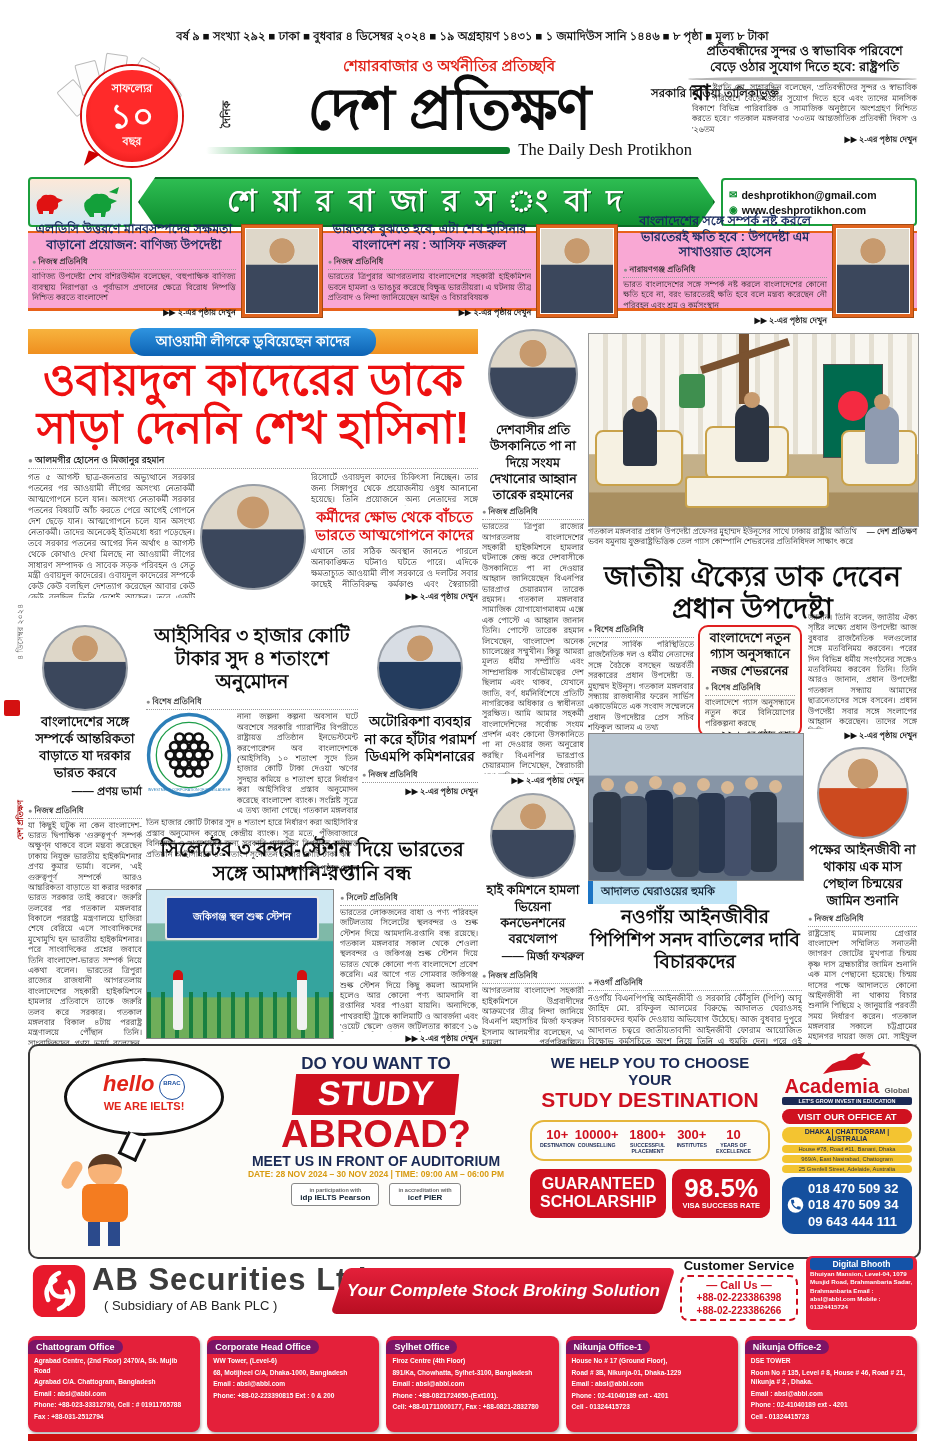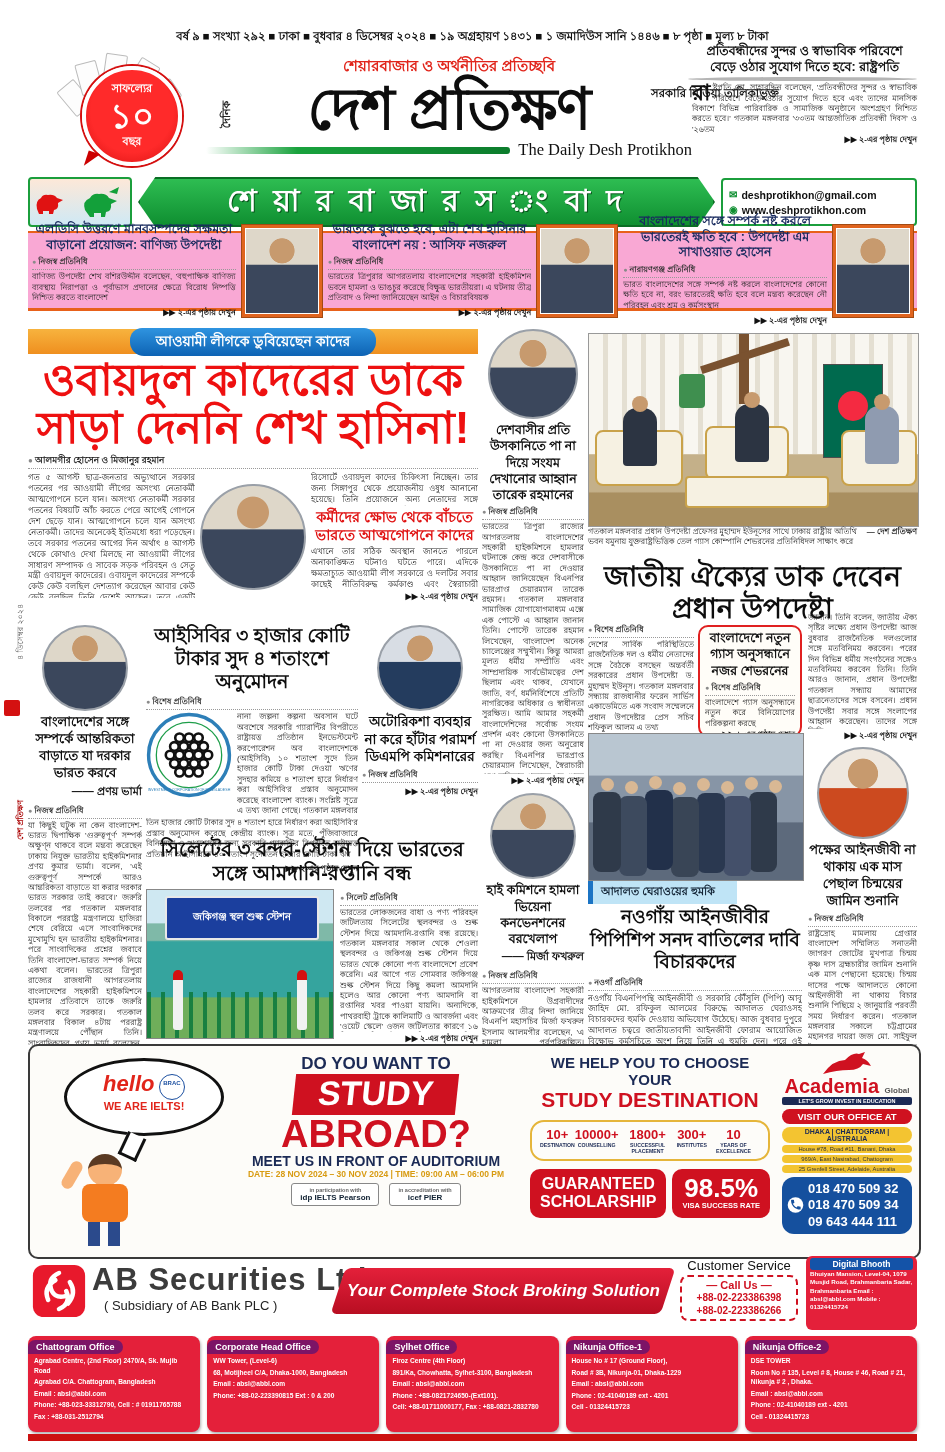--- a/index.html
+++ b/index.html
@@ -169,21 +169,21 @@
   .kanga{display:block;margin:0 auto;}
   
   .abad{position:absolute;top:1262px;left:28px;width:889px;height:184px;}
   .ab-logo{position:absolute;left:4px;top:2px;width:54px;height:54px;}
   .ab-name{position:absolute;left:64px;top:0;font-size:31px;color:#3c3c3c;font-weight:bold;letter-spacing:1px;}
   .ab-sub{position:absolute;left:76px;top:36px;font-size:13px;color:#222;}
   .ab-ribbon{position:absolute;left:310px;top:6px;width:330px;height:46px;background:linear-gradient(180deg,#e4203a,#b80e22);
      transform:skewX(-18deg);border-radius:6px;display:flex;align-items:center;justify-content:center;}
   .ab-ribbon span{transform:skewX(18deg);color:#fff;font-size:17px;font-weight:bold;font-style:italic;}
   .cs{position:absolute;left:652px;top:-4px;width:118px;text-align:center;}
-  .cs-t{font-size:13px;font-weight:normal;color:#111;}
+  .cs-t{font-size:13px;font-weight:bold;color:#111;}
   .cs-box{border:2px dashed #cf1120;border-radius:8px;margin-top:2px;padding:2px;}
   .cs-call{color:#cf1120;font-size:11px;font-weight:bold;}
   .cs-ph{color:#cf1120;font-size:10px;font-weight:bold;line-height:1.3;}
   .booth{position:absolute;left:778px;top:-6px;width:111px;height:74px;background:#e4203a;border-radius:6px;padding:2px 4px;box-sizing:border-box;}
   .booth-t{background:#1453a8;color:#fff;font-size:8.5px;font-weight:bold;border-radius:3px;text-align:center;padding:1px 0;}
   .booth-l{color:#fff;font-size:6.2px;line-height:1.35;font-weight:bold;}
   .cards{position:absolute;left:0;top:74px;width:889px;display:flex;gap:7px;}
   .card{flex:1;background:#e4203a;border-radius:8px;min-height:92px;padding:0 0 4px;box-shadow:1px 2px 3px rgba(0,0,0,.3);}
   .card-t{background:#7d1466;color:#fff;font-size:9px;font-weight:bold;border-radius:8px 8px 8px 0;padding:2px 8px;display:inline-block;}
   .card-l{color:#fff;font-size:6.6px;font-weight:bold;line-height:1.45;padding:2px 6px 0;}

